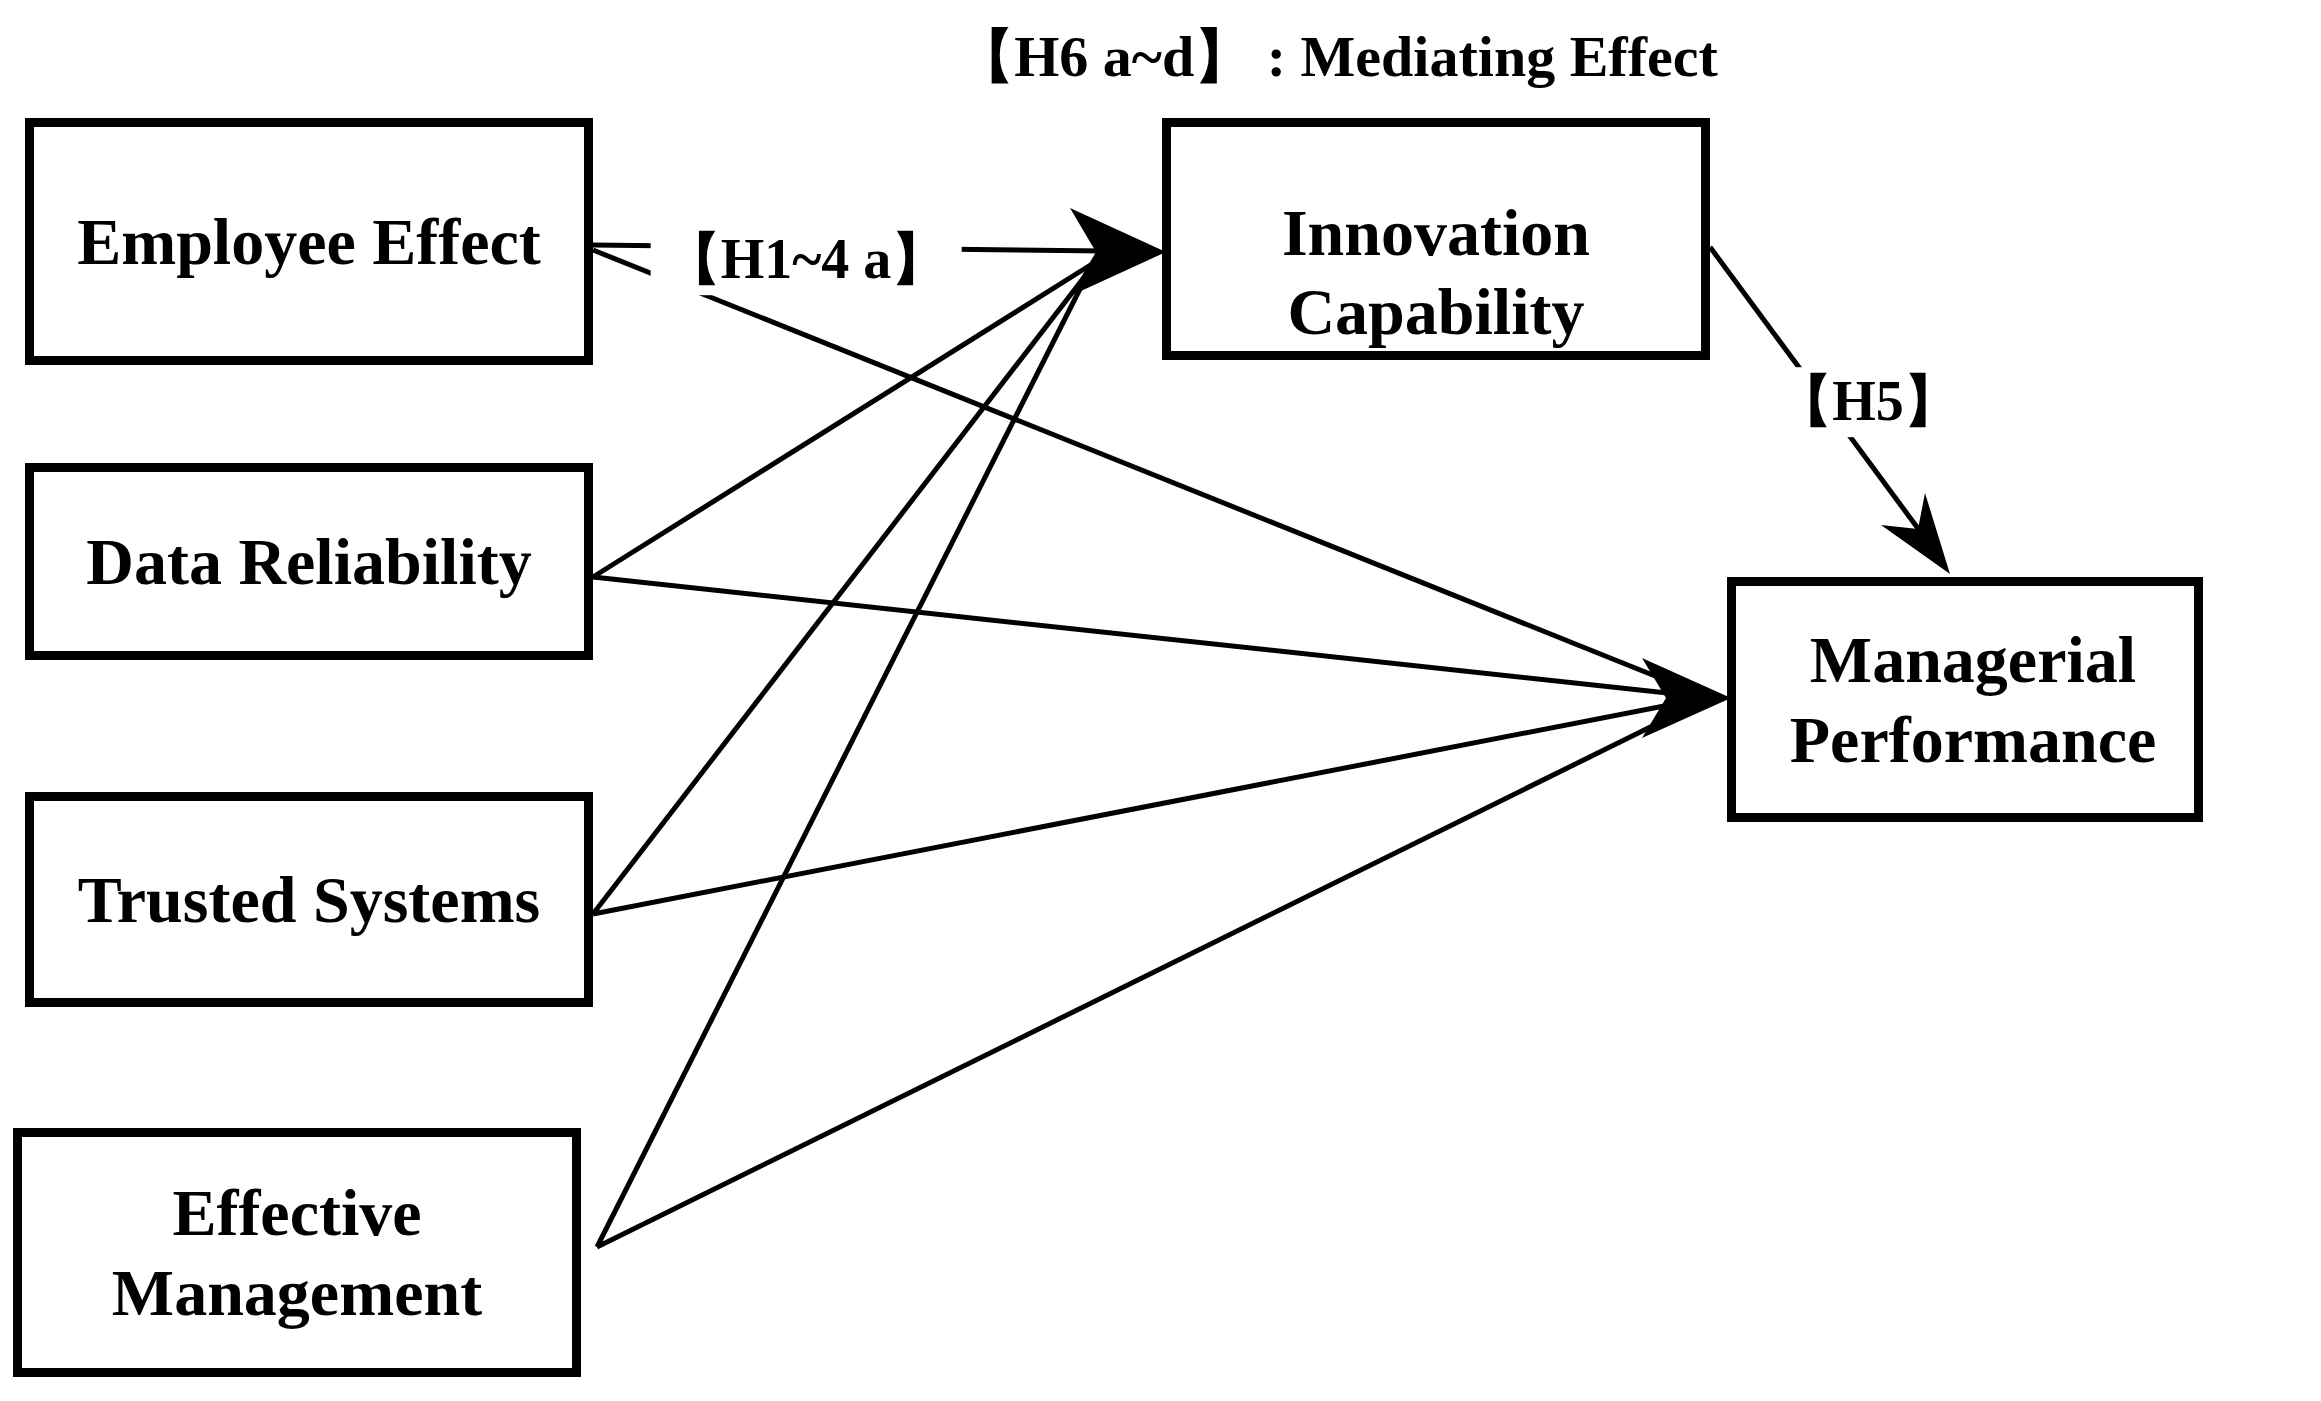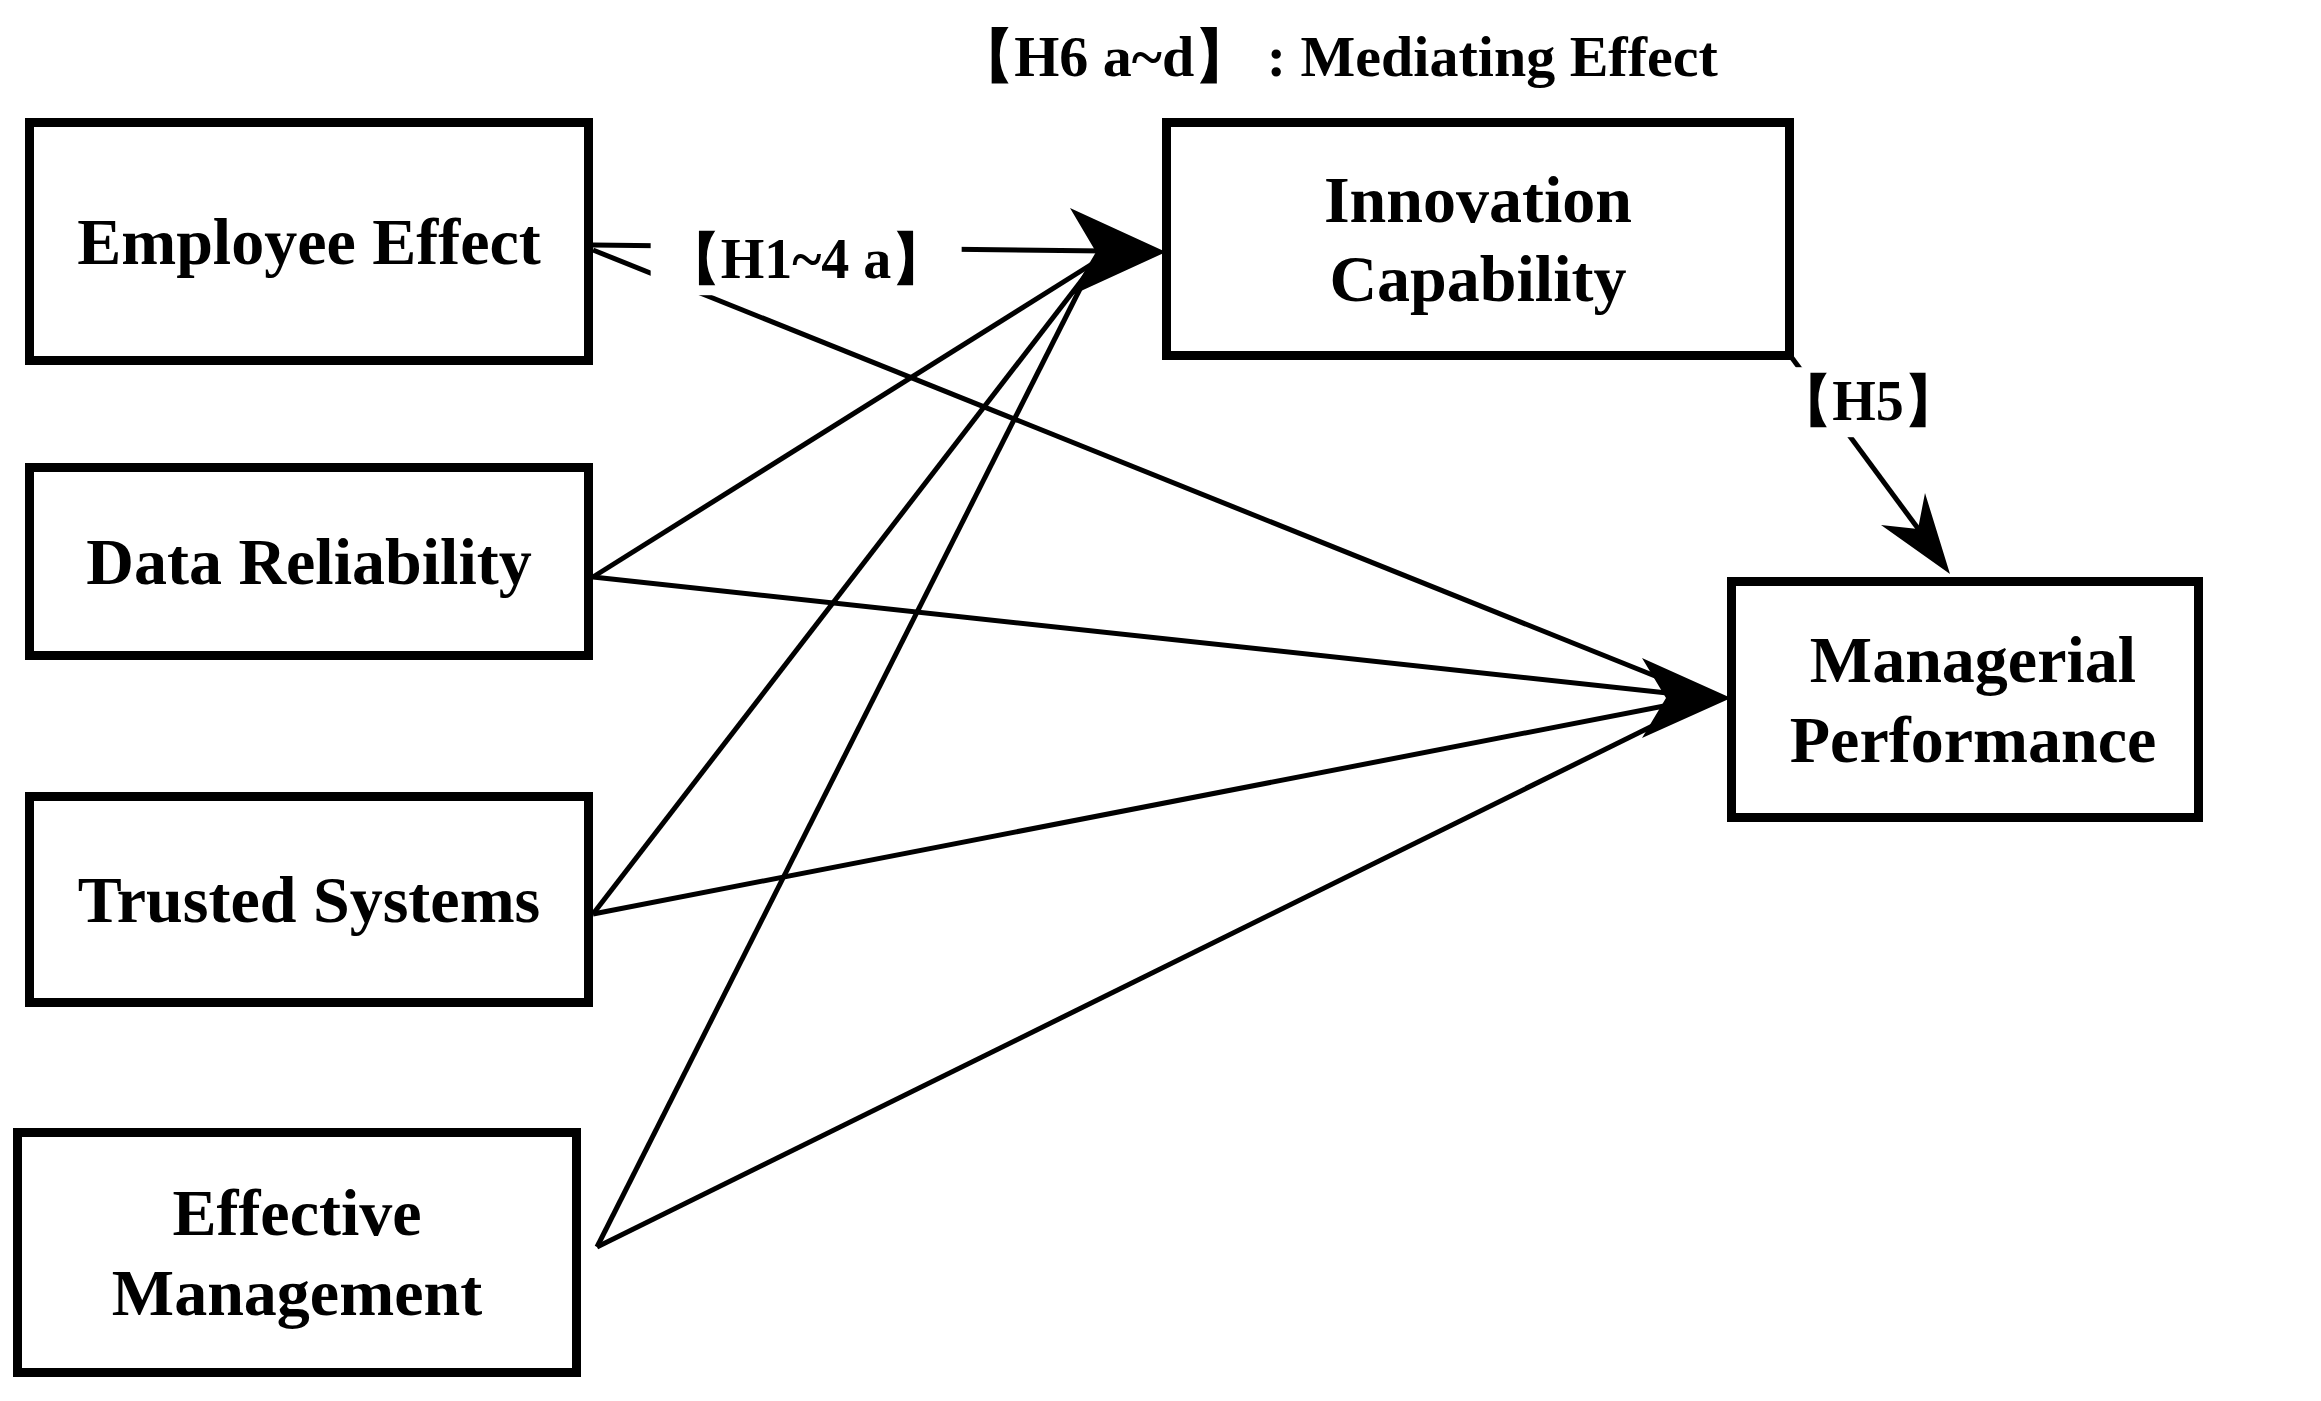--- a/index.html
+++ b/index.html
@@ -59,21 +59,21 @@
     line-height: 1.1;
   }
   #lbl-h14a { left: 806px;  top: 260px; }
   #lbl-h14b { left: 1180px; top: 766px; }
   #lbl-h5   { left: 1868px; top: 402px; text-align: right; }
 
   #node-employee-skills       { left: 25px;   top: 118px;  width: 568px; height: 247px; }
   #node-data-reliability      { left: 25px;   top: 455px;  width: 568px; height: 197px; margin-top: 8px; }
   #node-trusted-systems       { left: 25px;   top: 792px;  width: 568px; height: 215px; }
   #node-effective-management  { left: 13px;   top: 1128px; width: 568px; height: 249px; justify-content: center; }
-  #node-innovation-capability { left: 1162px; top: 118px;  width: 632px; height: 242px; }
+  #node-innovation-capability { left: 1162px; top: 118px;  width: 548px; height: 242px; align-items: flex-end; }
   #node-managerial-performance{ left: 1727px; top: 577px;  width: 476px; height: 245px; padding-left: 16px; }
 </style>
 </head>
 <body>
 
 <div class="canvas">
 
   <svg class="edges-svg" viewBox="0 0 2321 1401" xmlns="http://www.w3.org/2000/svg">
 
     <line x1="593" y1="245" x2="1105" y2="251"></line>

